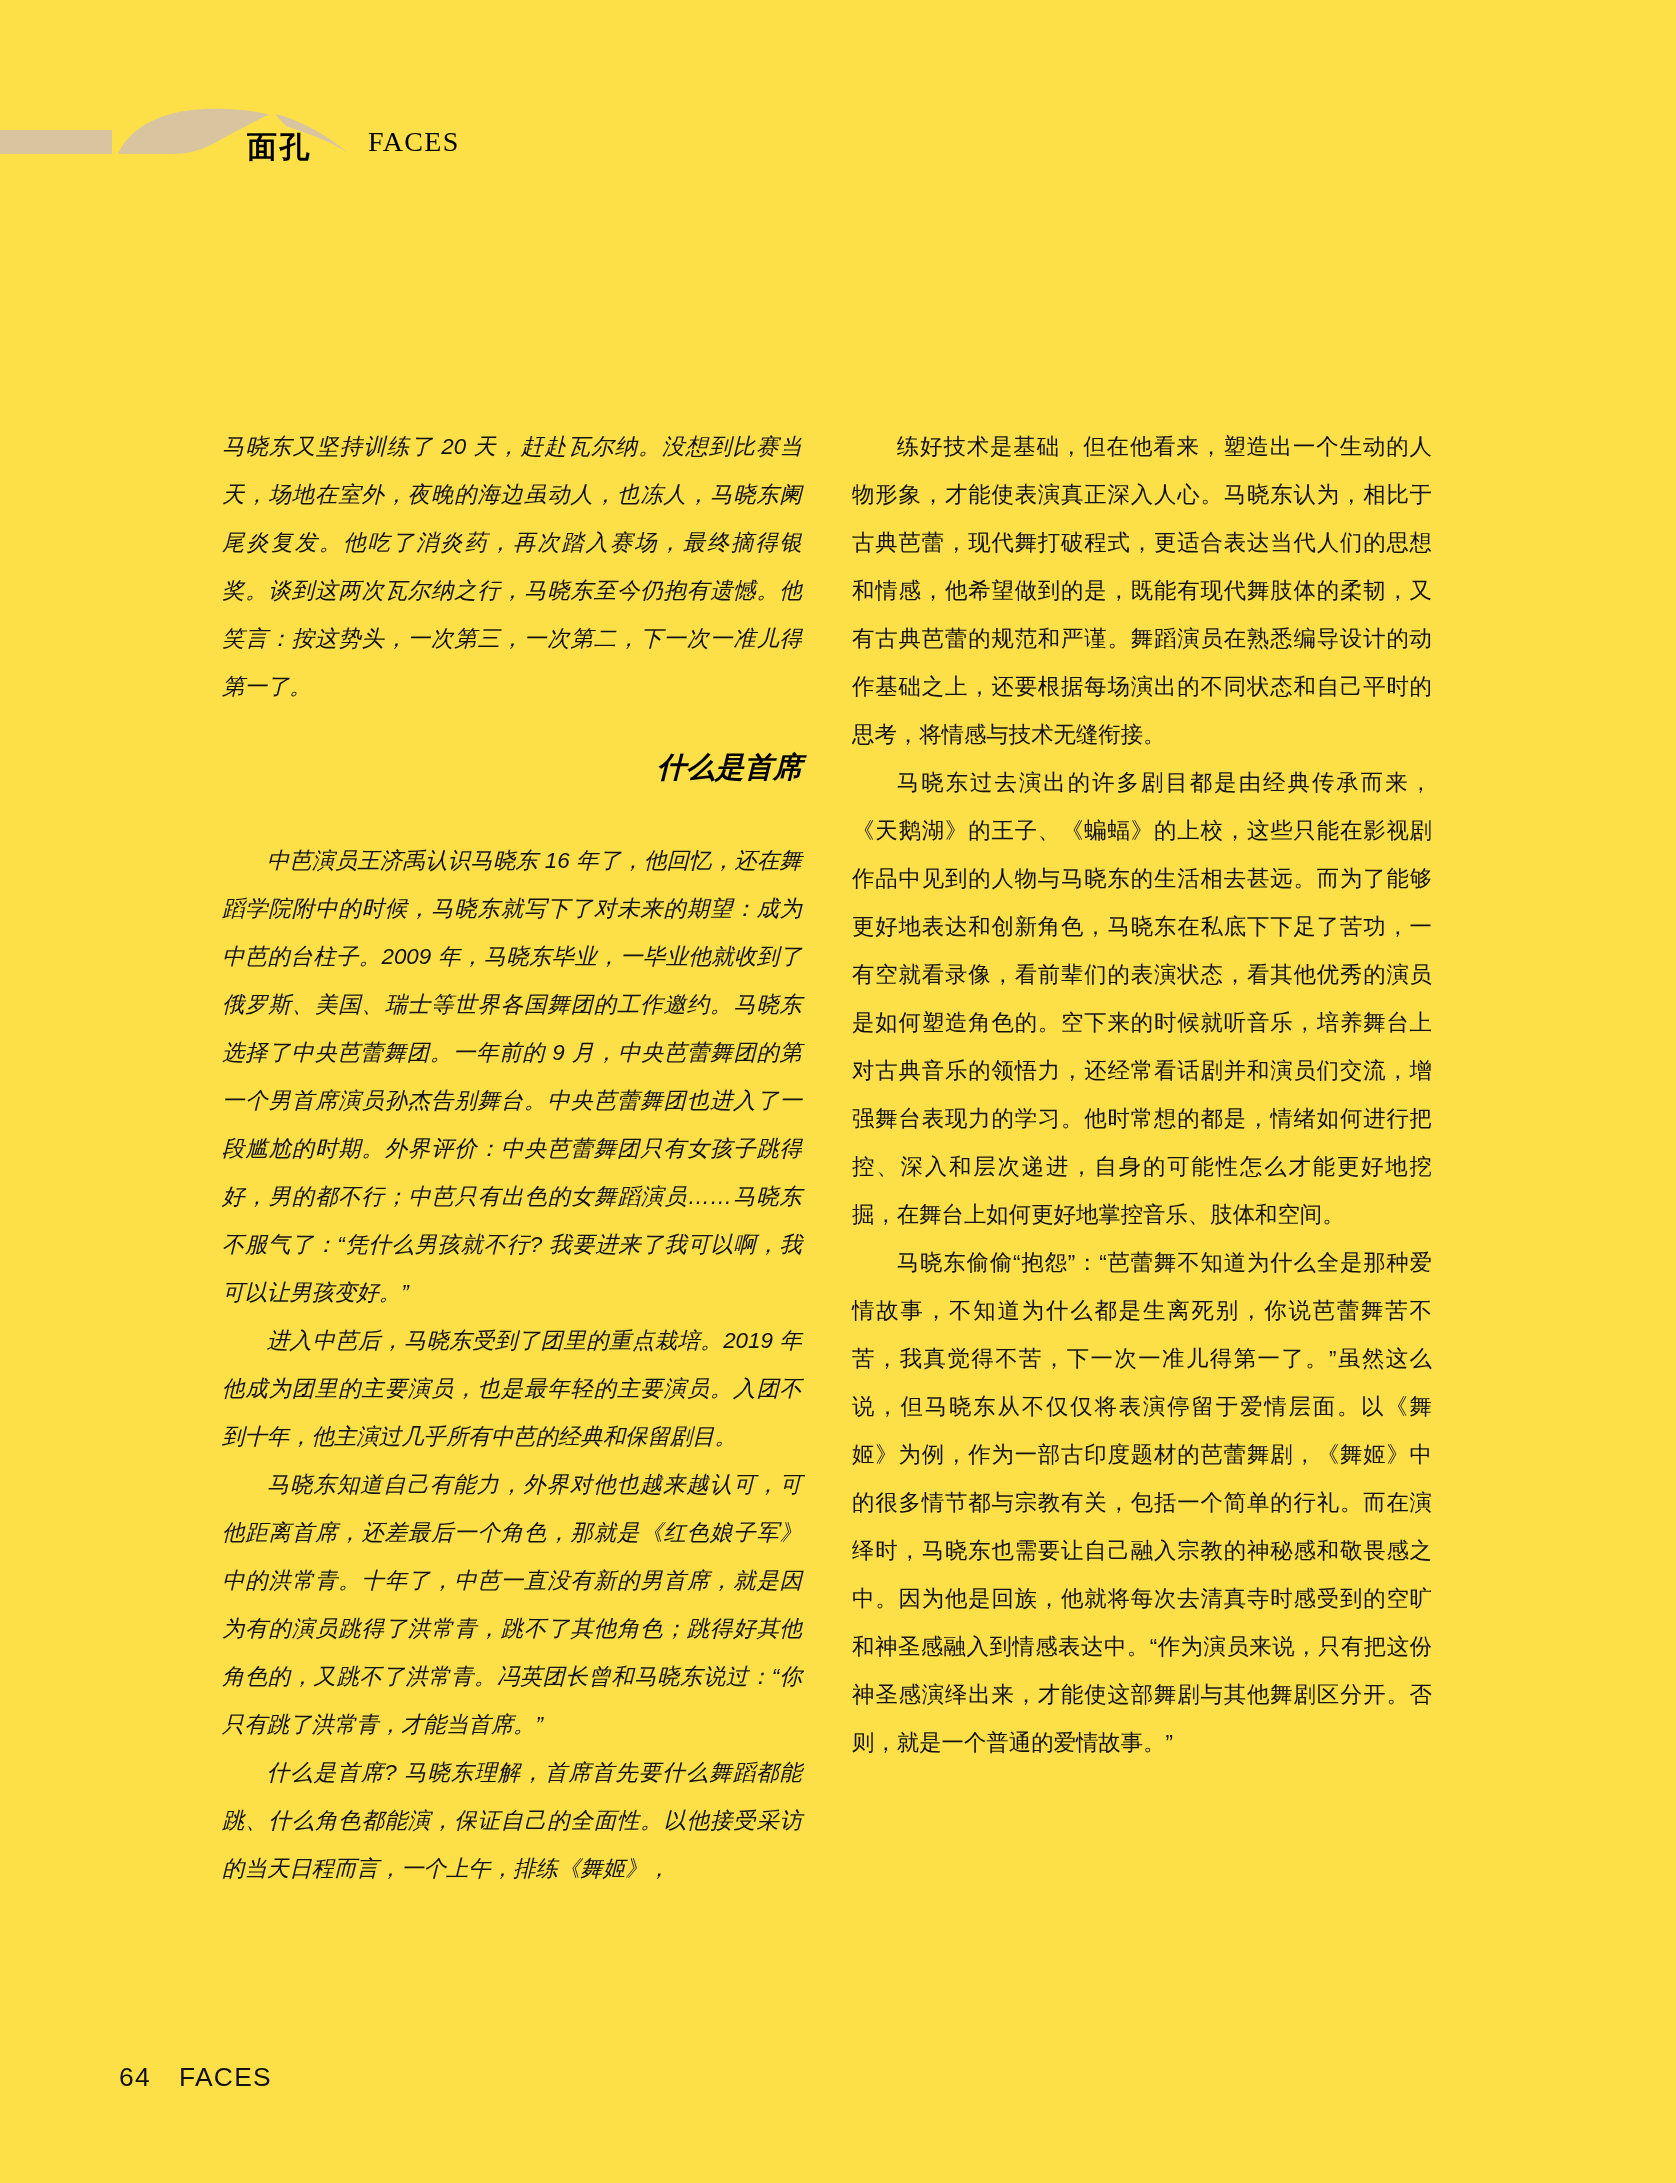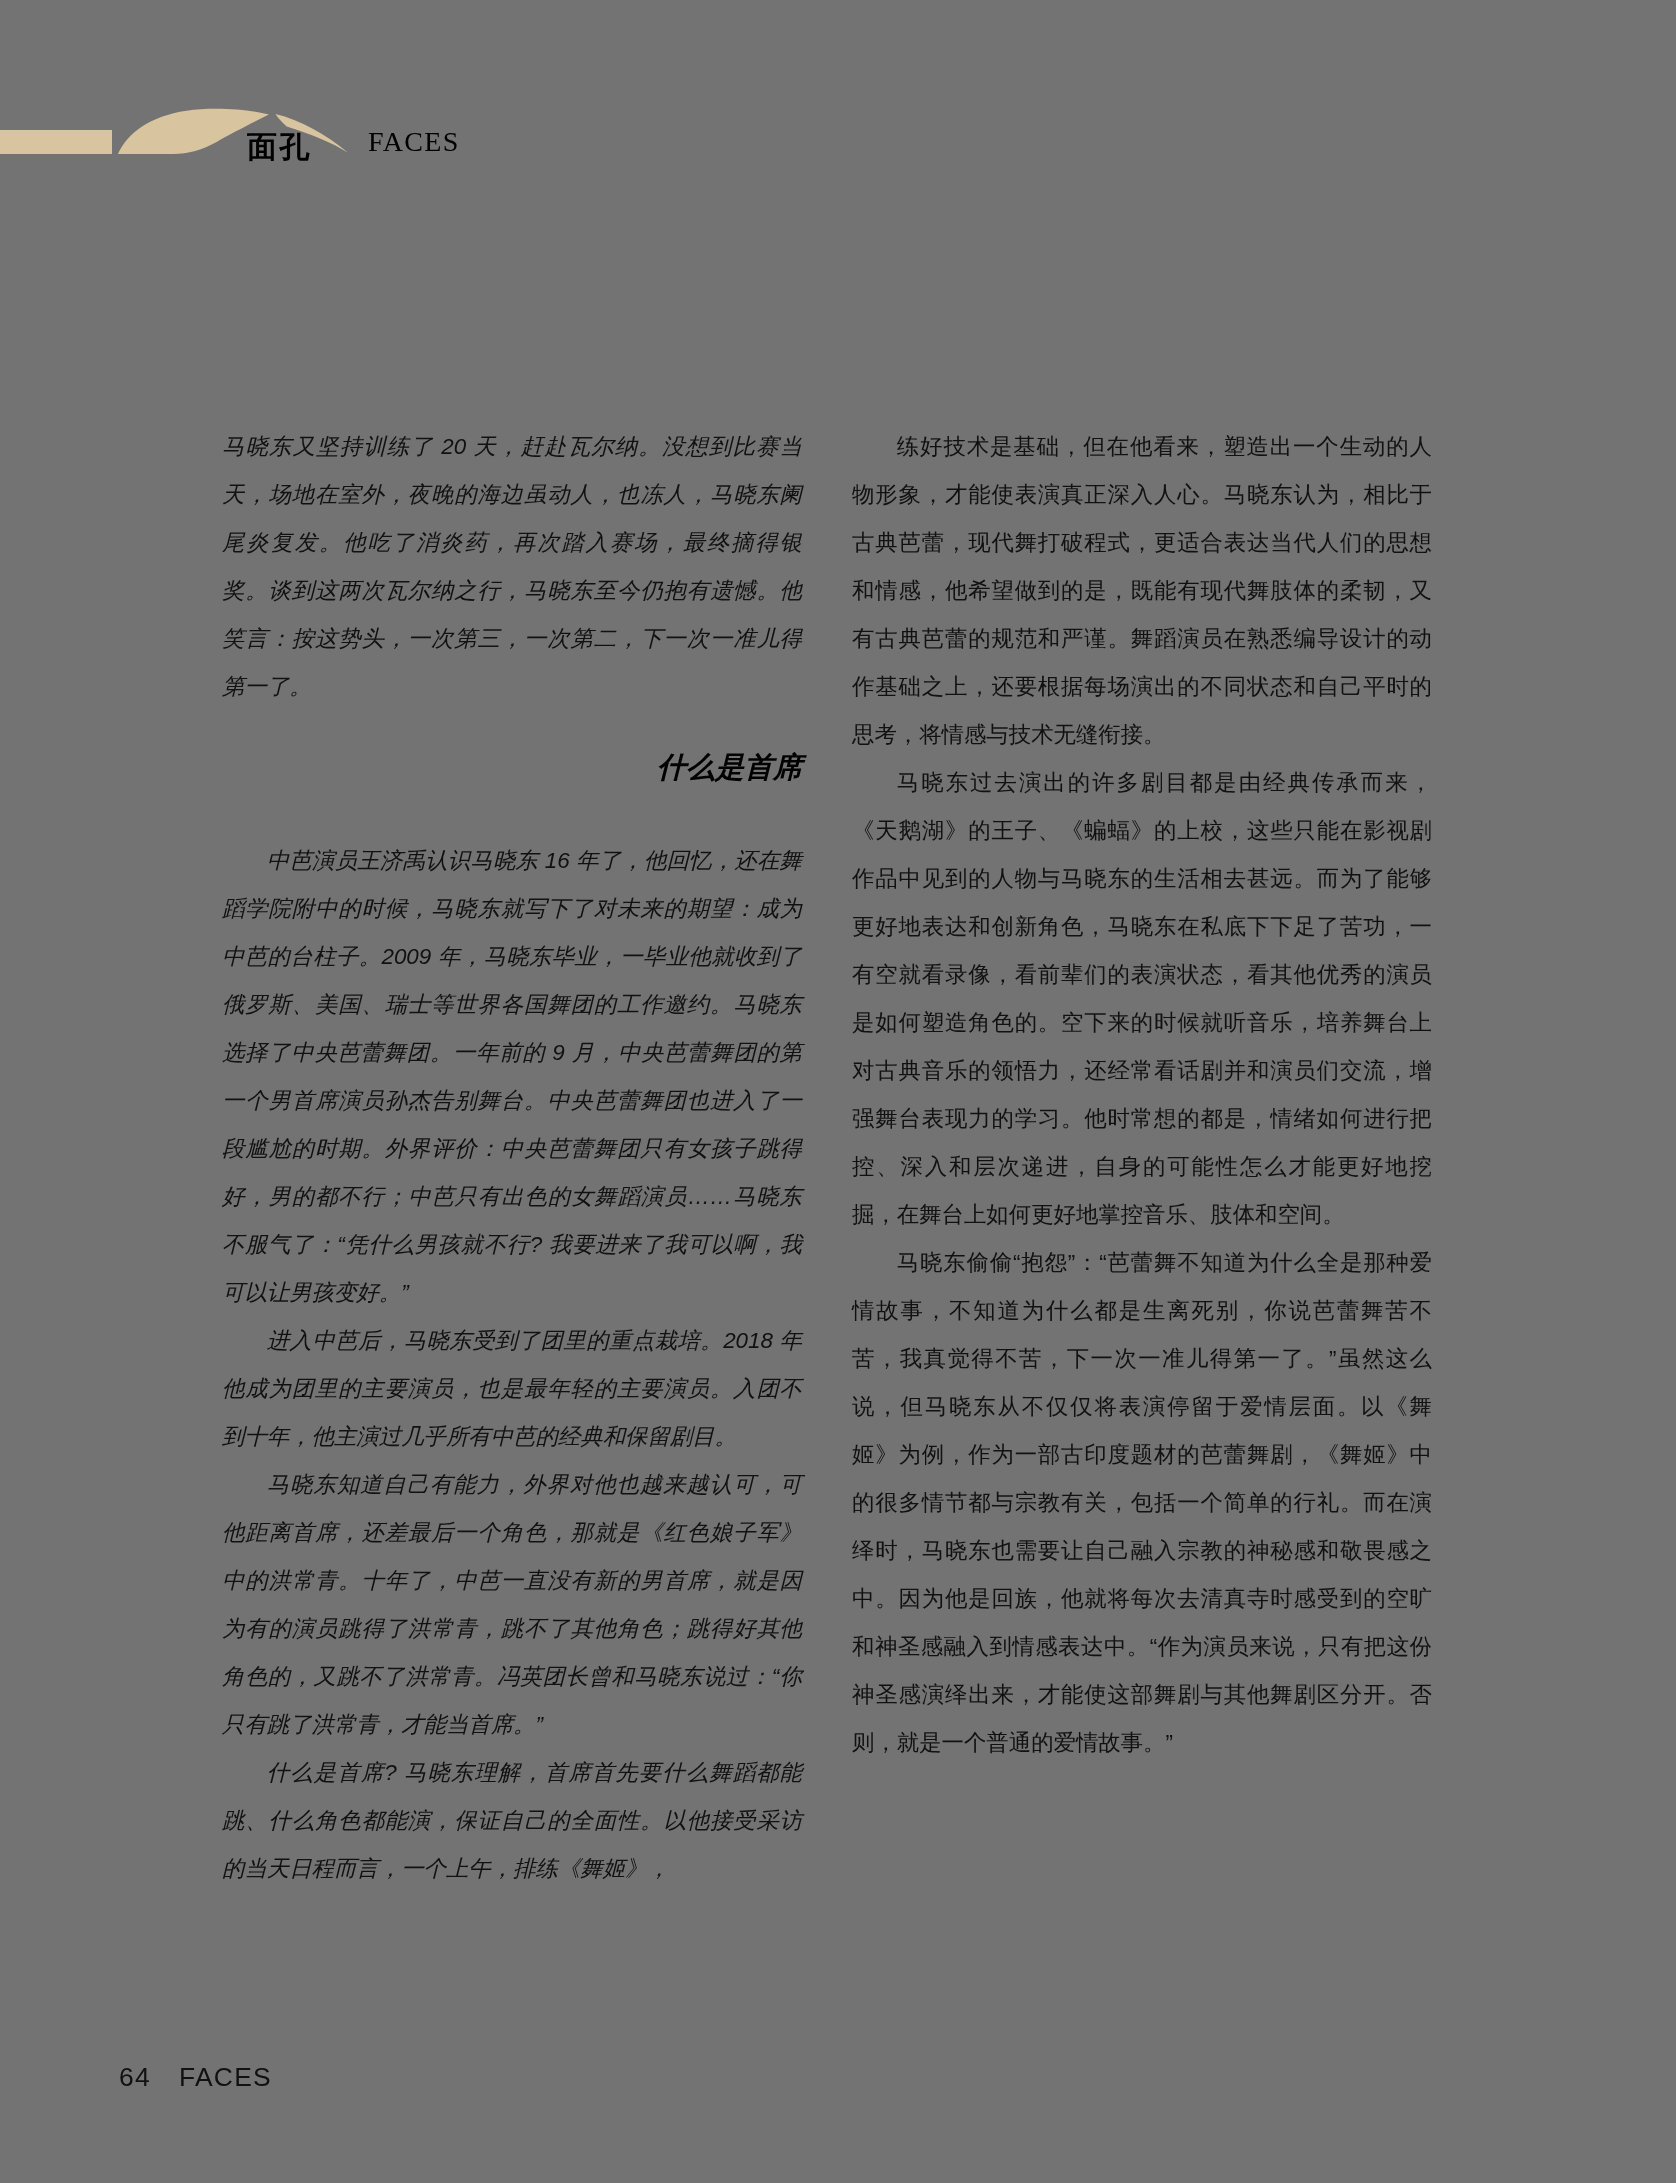--- a/index.html
+++ b/index.html
@@ -4,21 +4,21 @@
 <style>
   :root { --accent: #d9c4a0; --ink: #111111; }
   * { margin: 0; padding: 0; box-sizing: border-box; }
   html, body { background: #ffffff; }
   body { font-family: "Liberation Sans", "DejaVu Sans", sans-serif; color: var(--ink); }
 
   .page {
     position: relative;
     width: 1676px;
     height: 2183px;
-    background: #737373;
+    background: #fde047;
     overflow: hidden;
     padding-left: 12px;
   }
 
   
   .accent-bar {
     position: absolute;
     left: 0; top: 130px;
     width: 112px; height: 24px;
     background: var(--accent);
@@ -109,21 +109,21 @@
     </svg>
     <span class="cn-title">面孔</span>
     <span class="en-title">FACES</span>
   </div>
 
   <div class="column column-left">
     <p class="para no-indent">马晓东又坚持训练了 20 天，赶赴瓦尔纳。没想到比赛当天，场地在室外，夜晚的海边虽动人，也冻人，马晓东阑尾炎复发。他吃了消炎药，再次踏入赛场，最终摘得银奖。谈到这两次瓦尔纳之行，马晓东至今仍抱有遗憾。他笑言：按这势头，一次第三，一次第二，下一次一准儿得第一了。</p>
     <h2 class="section-heading">什么是首席</h2>
     <div>
         <p class="para">中芭演员王济禹认识马晓东 16 年了，他回忆，还在舞蹈学院附中的时候，马晓东就写下了对未来的期望：成为中芭的台柱子。2009 年，马晓东毕业，一毕业他就收到了俄罗斯、美国、瑞士等世界各国舞团的工作邀约。马晓东选择了中央芭蕾舞团。一年前的 9 月，中央芭蕾舞团的第一个男首席演员孙杰告别舞台。中央芭蕾舞团也进入了一段尴尬的时期。外界评价：中央芭蕾舞团只有女孩子跳得好，男的都不行；中芭只有出色的女舞蹈演员……马晓东不服气了：“凭什么男孩就不行? 我要进来了我可以啊，我可以让男孩变好。”</p>
-        <p class="para">进入中芭后，马晓东受到了团里的重点栽培。2018 年他成为团里的主要演员，也是最年轻的主要演员。入团不到十年，他主演过几乎所有中芭的经典和保留剧目。</p>
+        <p class="para">进入中芭后，马晓东受到了团里的重点栽培。2019 年他成为团里的主要演员，也是最年轻的主要演员。入团不到十年，他主演过几乎所有中芭的经典和保留剧目。</p>
         <p class="para">马晓东知道自己有能力，外界对他也越来越认可，可他距离首席，还差最后一个角色，那就是《红色娘子军》中的洪常青。十年了，中芭一直没有新的男首席，就是因为有的演员跳得了洪常青，跳不了其他角色；跳得好其他角色的，又跳不了洪常青。冯英团长曾和马晓东说过：“你只有跳了洪常青，才能当首席。”</p>
         <p class="para">什么是首席? 马晓东理解，首席首先要什么舞蹈都能跳、什么角色都能演，保证自己的全面性。以他接受采访的当天日程而言，一个上午，排练《舞姬》，</p>
       </div>
   </div>
 
   <div class="column column-right">
     <div>
         <p class="para">练好技术是基础，但在他看来，塑造出一个生动的人物形象，才能使表演真正深入人心。马晓东认为，相比于古典芭蕾，现代舞打破程式，更适合表达当代人们的思想和情感，他希望做到的是，既能有现代舞肢体的柔韧，又有古典芭蕾的规范和严谨。舞蹈演员在熟悉编导设计的动作基础之上，还要根据每场演出的不同状态和自己平时的思考，将情感与技术无缝衔接。</p>
         <p class="para">马晓东过去演出的许多剧目都是由经典传承而来，《天鹅湖》的王子、《蝙蝠》的上校，这些只能在影视剧作品中见到的人物与马晓东的生活相去甚远。而为了能够更好地表达和创新角色，马晓东在私底下下足了苦功，一有空就看录像，看前辈们的表演状态，看其他优秀的演员是如何塑造角色的。空下来的时候就听音乐，培养舞台上对古典音乐的领悟力，还经常看话剧并和演员们交流，增强舞台表现力的学习。他时常想的都是，情绪如何进行把控、深入和层次递进，自身的可能性怎么才能更好地挖掘，在舞台上如何更好地掌控音乐、肢体和空间。</p>
         <p class="para">马晓东偷偷“抱怨”：“芭蕾舞不知道为什么全是那种爱情故事，不知道为什么都是生离死别，你说芭蕾舞苦不苦，我真觉得不苦，下一次一准儿得第一了。”虽然这么说，但马晓东从不仅仅将表演停留于爱情层面。以《舞姬》为例，作为一部古印度题材的芭蕾舞剧，《舞姬》中的很多情节都与宗教有关，包括一个简单的行礼。而在演绎时，马晓东也需要让自己融入宗教的神秘感和敬畏感之中。因为他是回族，他就将每次去清真寺时感受到的空旷和神圣感融入到情感表达中。“作为演员来说，只有把这份神圣感演绎出来，才能使这部舞剧与其他舞剧区分开。否则，就是一个普通的爱情故事。”</p>

